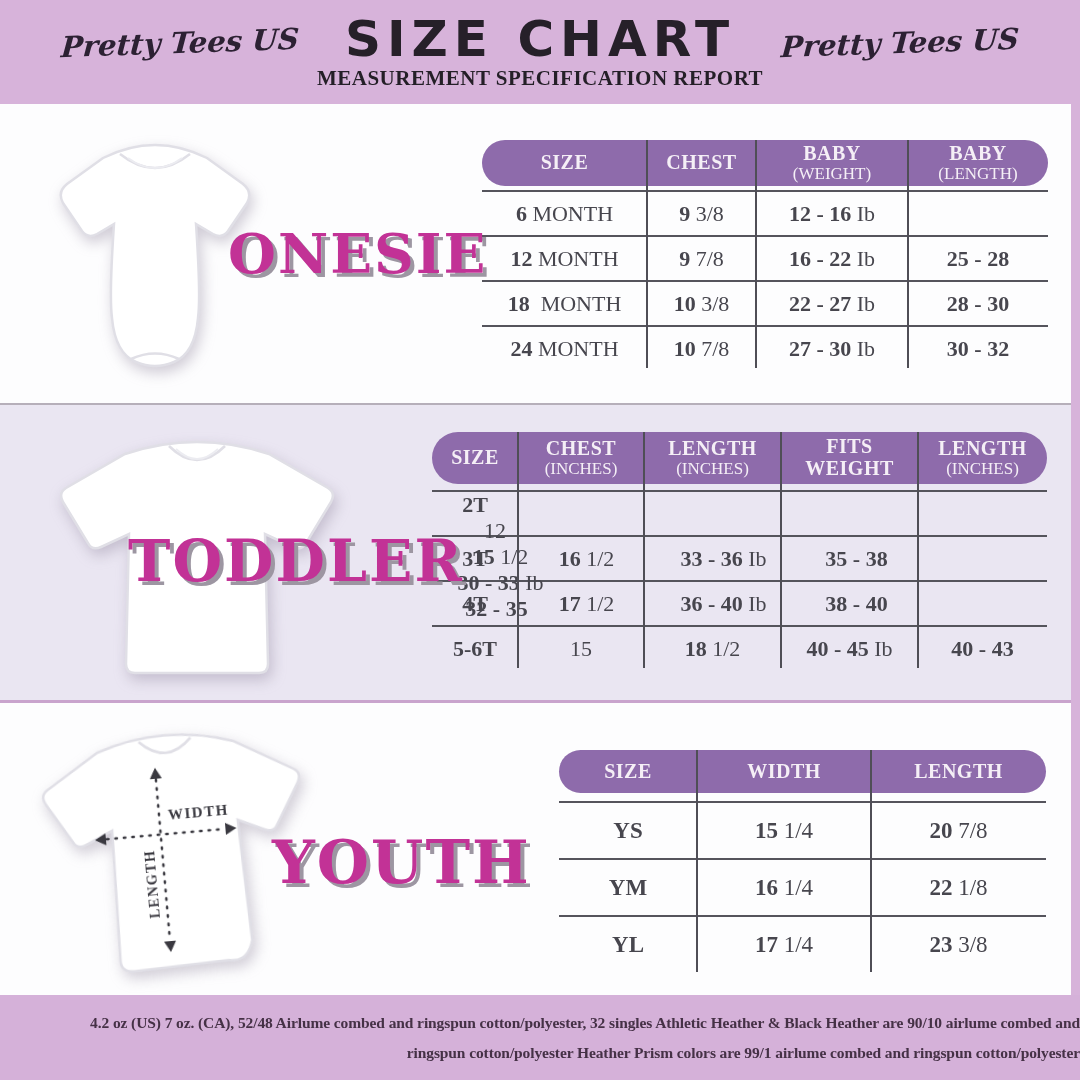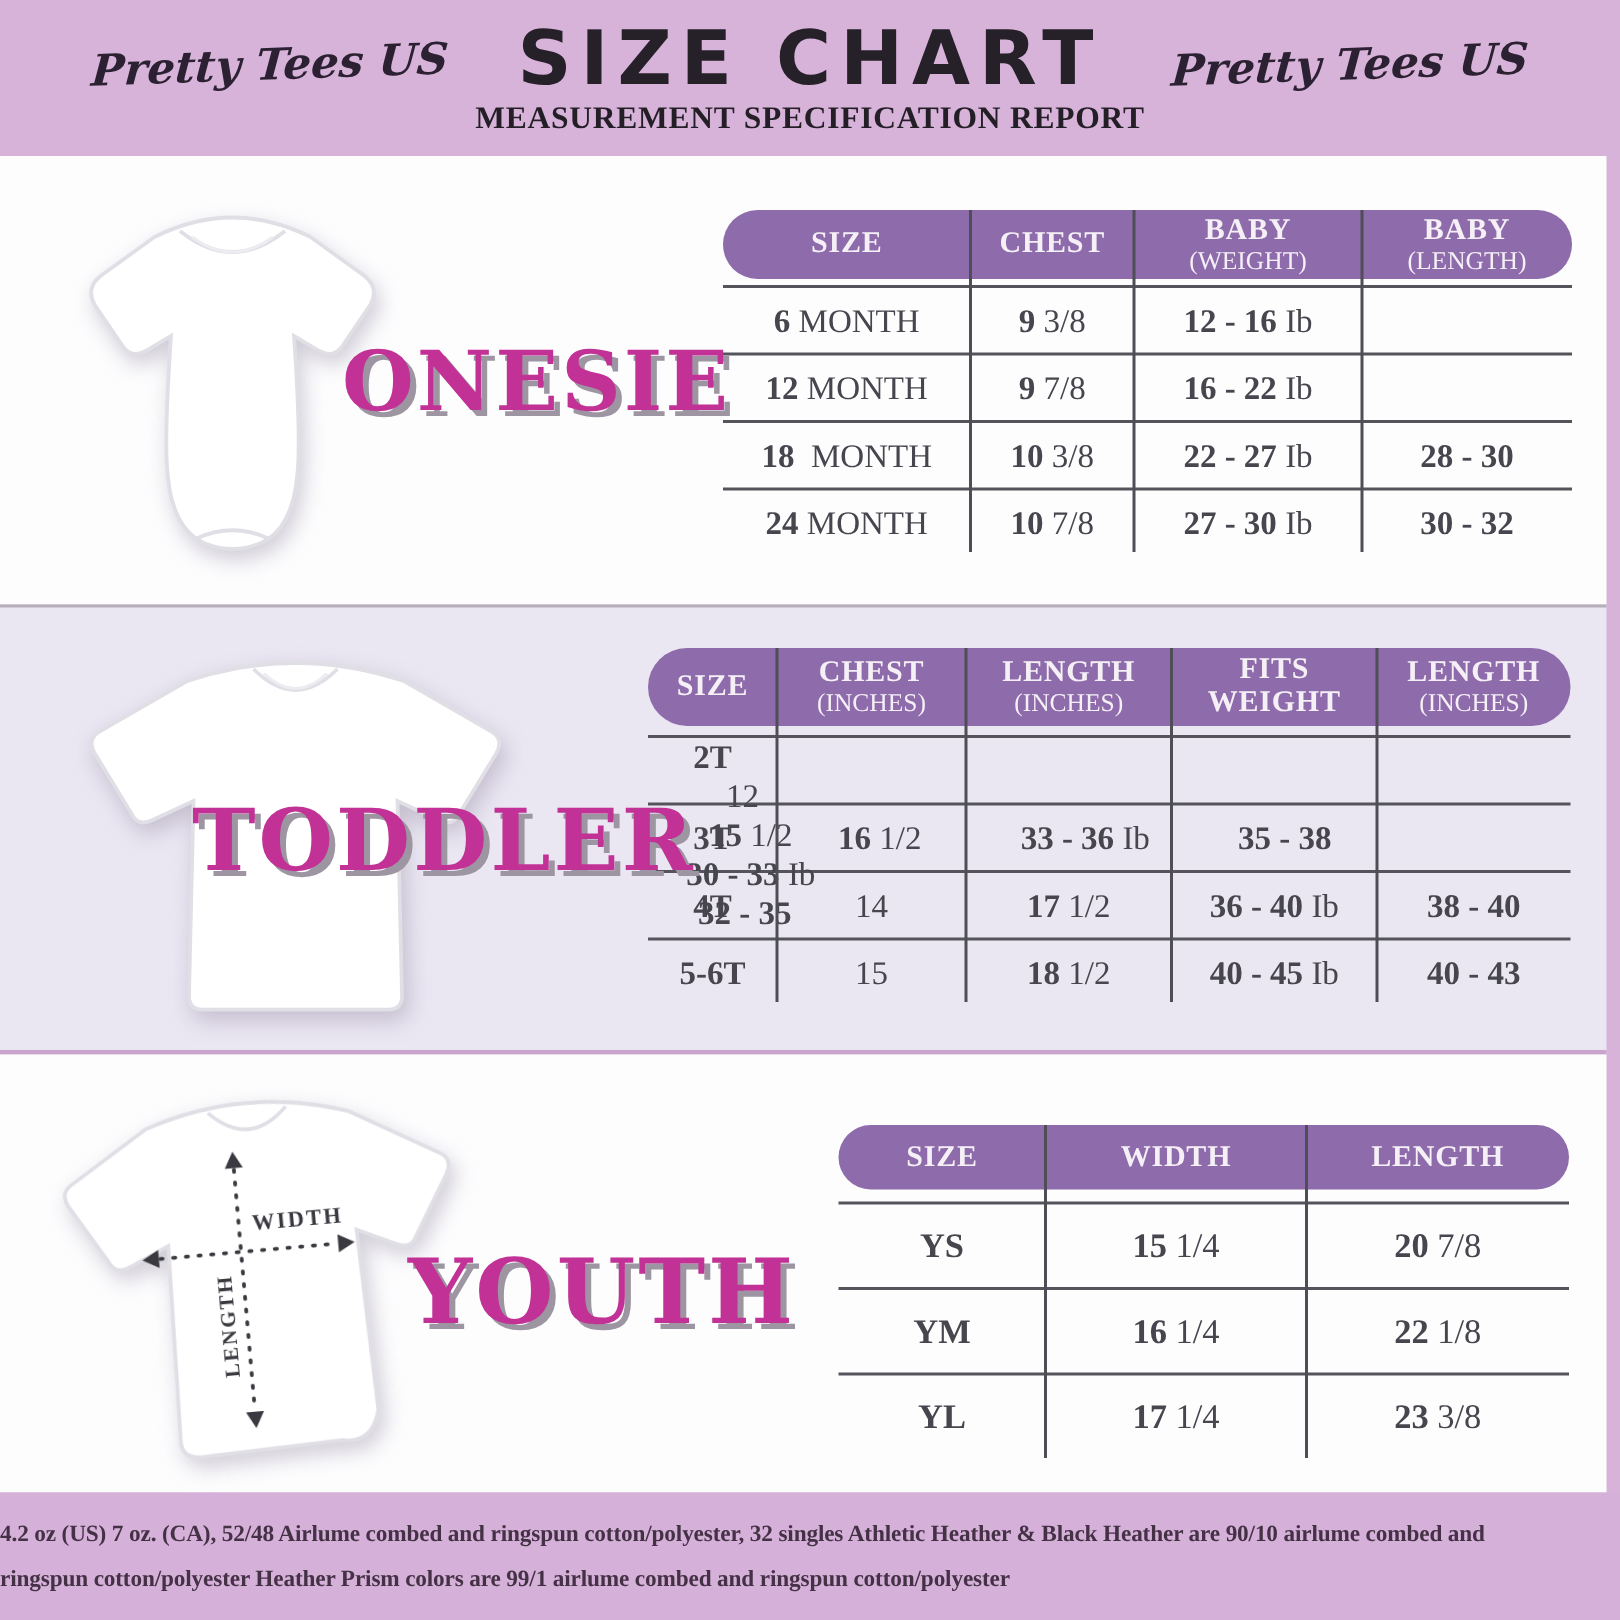--- a/index.html
+++ b/index.html
@@ -67,21 +67,21 @@
   .hline1{font-weight:bold;font-size:20px;letter-spacing:.5px;}
   .hline2{font-weight:normal;font-size:17px;}
   .rows{position:relative;z-index:1;}
   .trow{display:flex;border-top:2px solid var(--row_line);}
   .tcell{display:flex;align-items:center;justify-content:center;}
   .tcell .b{font-weight:bold;white-space:pre;}
   .tcell .r{font-weight:normal;white-space:pre;}
   .vline{position:absolute;width:2px;background:#4f4e56;top:0;z-index:3;}
 
   .footer-line{
-    position:absolute;left:0;width:1080px;text-align:left;
+    position:absolute;left:0;width:1080px;text-align:right;
     font-size:15.5px;color:#453146;font-weight:bold;letter-spacing:-.1px;
   }
   #footer-line1{top:1014px;}
   #footer-line2{top:1044px;}
 
   svg text{font-family:"Liberation Serif",serif;}
 </style>
 </head>
 <body>
 
@@ -170,20 +170,23 @@
           <span class="r"> MONTH</span>
         </div>
         <div class="tcell" style="width: 109px; font-size: 22px;">
           <span class="b">9</span>
           <span class="r"> 7/8</span>
         </div>
         <div class="tcell" style="width: 152px; font-size: 22px;">
           <span class="b">16 - 22</span>
           <span class="r"> Ib</span>
         </div>
+        <div class="tcell" style="width: 140px; font-size: 22px;">
+          <span class="b">25 - 28</span>
+        </div>
       </div>
       <div class="trow" style="height: 43px;">
         <div class="tcell" style="width: 165px; font-size: 22px;">
           <span class="b">18</span>
           <span class="r">  MONTH</span>
         </div>
         <div class="tcell" style="width: 109px; font-size: 22px;">
           <span class="b">10</span>
           <span class="r"> 3/8</span>
         </div>
@@ -271,23 +274,20 @@
           <span class="b">33 - 36</span>
           <span class="r"> Ib</span>
         </div>
         <div class="tcell" style="width: 129px; font-size: 22px;">
           <span class="b">35 - 38</span>
         </div>
       </div>
       <div class="trow" style="height: 43px;">
         <div class="tcell" style="width: 86px; font-size: 22px;">
           <span class="b">4T</span>
-        </div>
-        <div class="tcell" style="width: 126px; font-size: 22px;">
-          <span class="r">14</span>
         </div>
         <div class="tcell" style="width: 137px; font-size: 22px;">
           <span class="b">17</span>
           <span class="r"> 1/2</span>
         </div>
         <div class="tcell" style="width: 137px; font-size: 22px;">
           <span class="b">36 - 40</span>
           <span class="r"> Ib</span>
         </div>
         <div class="tcell" style="width: 129px; font-size: 22px;">

